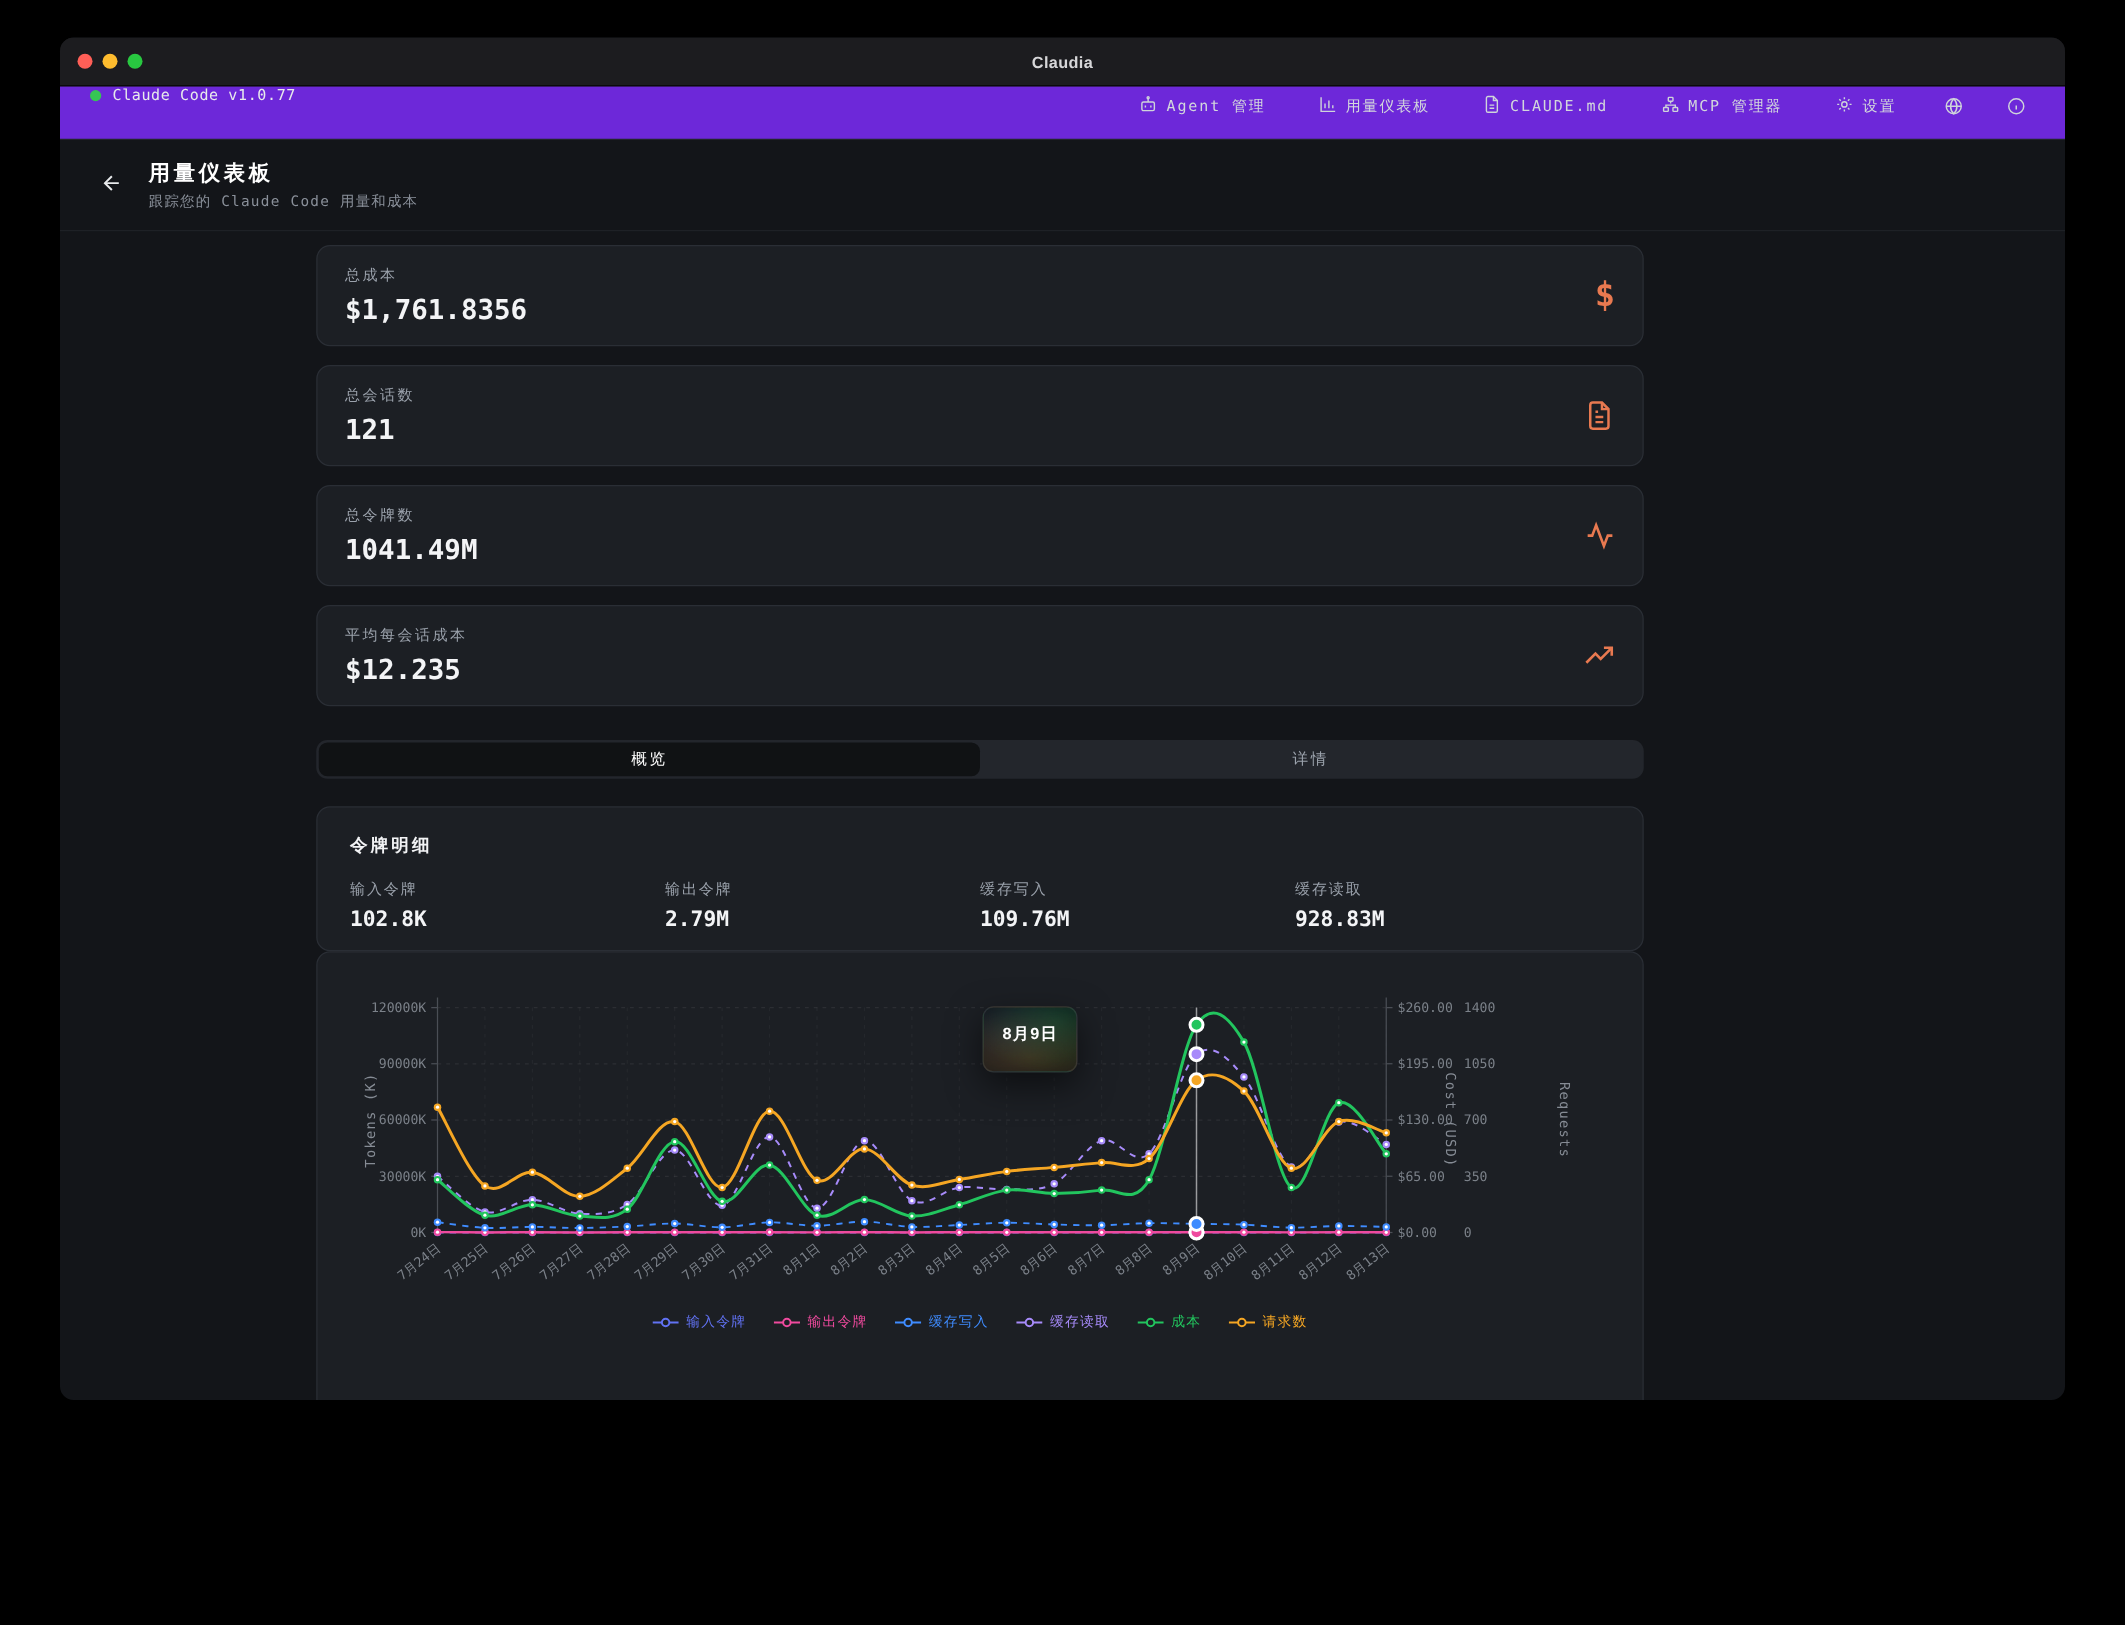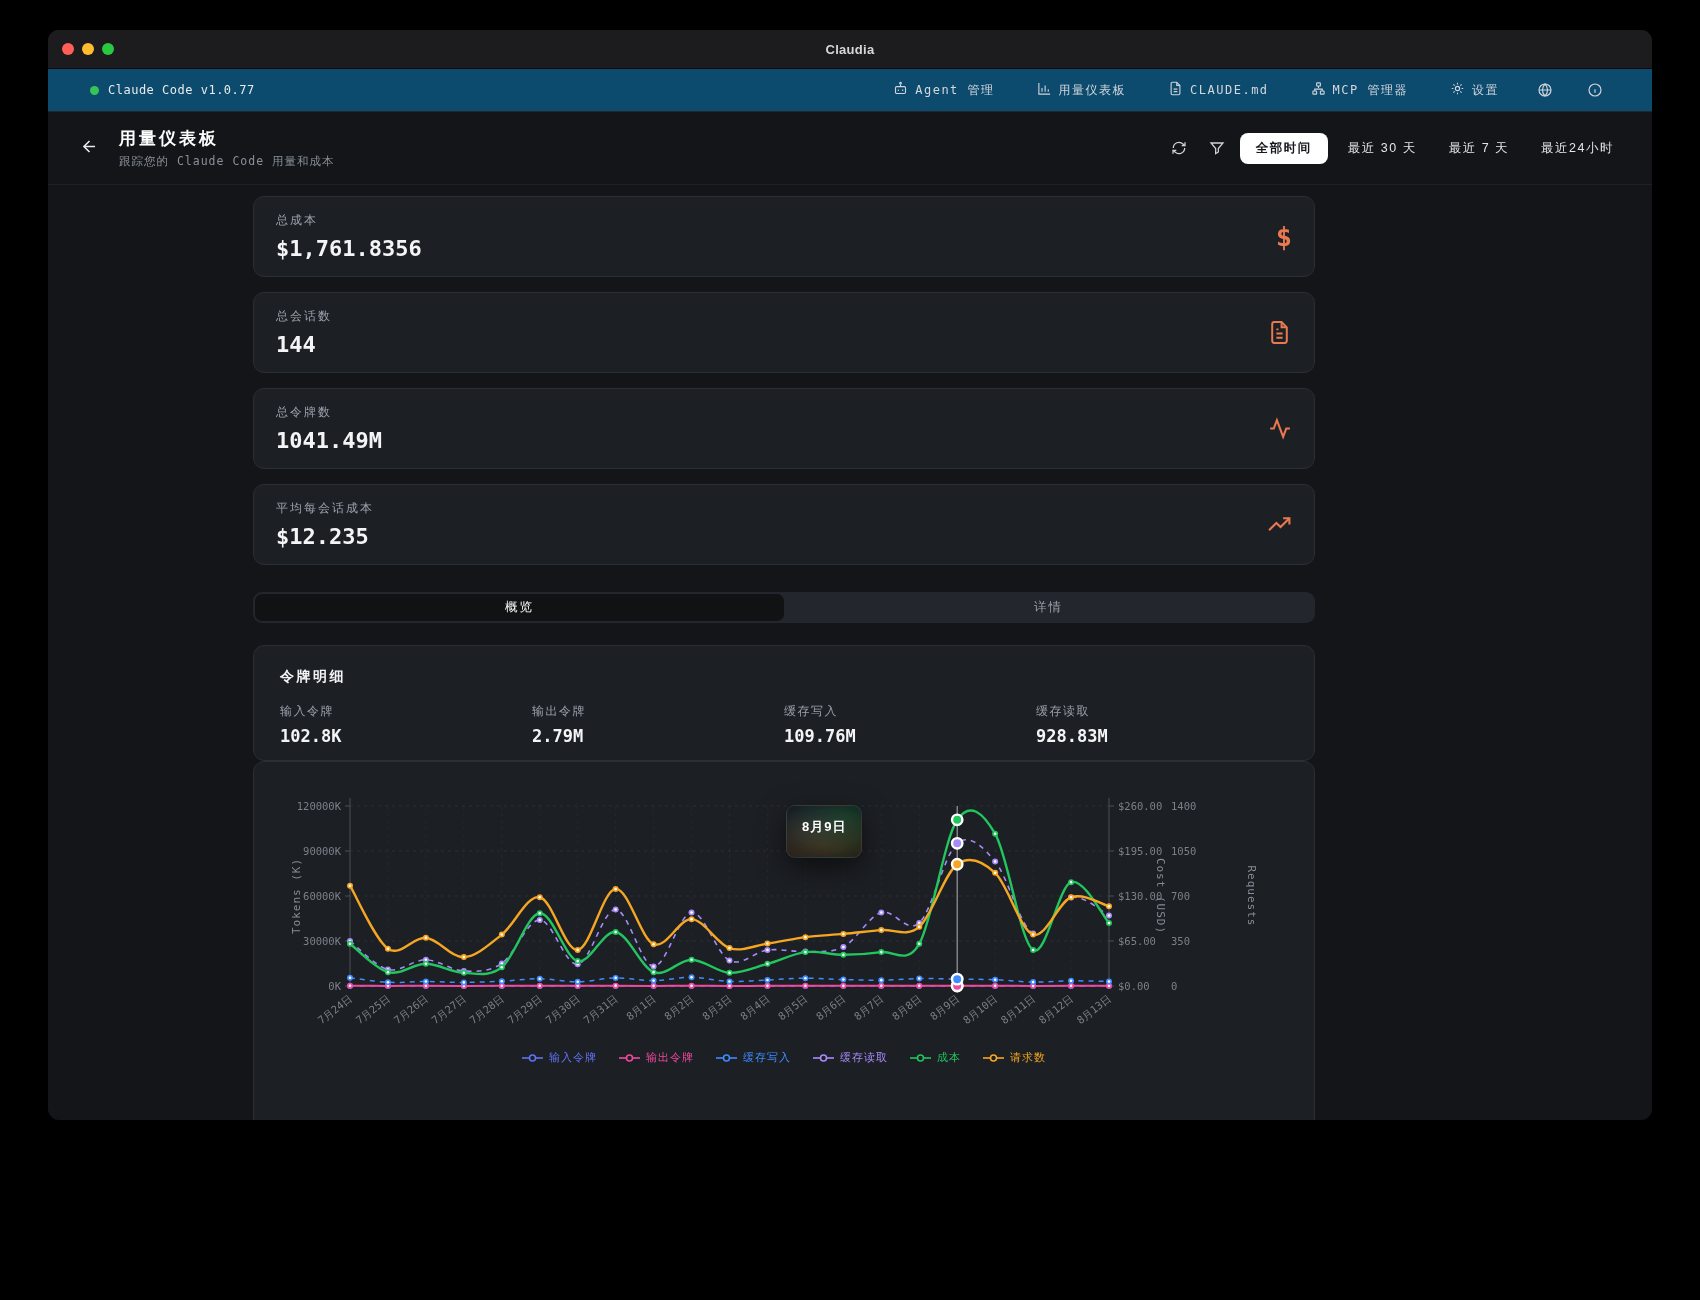--- a/index.html
+++ b/index.html
@@ -14,22 +14,22 @@
     box-shadow:0 20px 60px rgba(0,0,0,.7);
   }
   
   .titlebar{height:38px;background:#1c1c1f;border-bottom:1px solid #0a0a0b;position:relative;
     display:flex;align-items:center;justify-content:center;}
   .traffic{position:absolute;left:14px;top:0;height:38px;display:flex;align-items:center;gap:8px;}
   .tl{width:12px;height:12px;border-radius:50%;display:inline-block;cursor:pointer;}
   .tl.red{background:var(--tl-red);} .tl.yellow{background:var(--tl-yellow);} .tl.green{background:var(--tl-green);}
   .wtitle{font-size:13px;font-weight:bold;color:#d7d7d9;letter-spacing:.3px;}
   
-  .navbar{height:42px;background:#0c4a6e;border-bottom:1px solid #23262c;
-    display:flex;align-items:center;padding:0 42px;}
+  .navbar{height:42px;background:#6d28d9;border-bottom:1px solid #23262c;
+    display:flex;align-items:flex-start;padding:0 24px;}
   .status{display:flex;align-items:center;gap:9px;
     font:12px "DejaVu Sans Mono",monospace;color:#e8eaec;letter-spacing:.5px;}
   .dot{width:9px;height:9px;border-radius:50%;background:var(--status-green);}
   .nav-items{margin-left:auto;display:flex;align-items:center;gap:20px;}
   .nav-item{display:flex;align-items:center;gap:7px;background:none;border:0;cursor:pointer;
     color:#d3d7dc;font:12px "DejaVu Sans Mono",monospace;letter-spacing:1.5px;
     padding:7px 11px;border-radius:7px;}
   .nav-item svg{width:15px;height:15px;stroke:#cfd4da;}
   .icon-btn{background:none;border:0;cursor:pointer;padding:7px;border-radius:7px;display:flex;}
   .icon-btn svg{width:16px;height:16px;stroke:#cfd4da;}
@@ -171,57 +171,38 @@
     <button class="back-btn">
       <span><svg viewBox="0 0 24 24" fill="none" stroke-width="2" width="19" height="19" style="stroke:#e8eaec">
             <path d="M19 12H5"></path>
             <path d="M12 19l-7-7 7-7"></path>
           </svg></span>
     </button>
     <div class="ht">
       <div class="page-title">用量仪表板</div>
       <div class="page-subtitle">跟踪您的 Claude Code 用量和成本</div>
     </div>
-    <div class="header-controls">
-      <button class="icon-btn">
-        <svg viewBox="0 0 24 24" fill="none" stroke-width="1.9" style="stroke:#cfd4da">
-            <path d="M3.5 12a8.5 8.5 0 0 1 14.6-5.9L21 8.5"></path>
-            <path d="M21 3.5v5h-5"></path>
-            <path d="M20.5 12a8.5 8.5 0 0 1-14.6 5.9L3 15.5"></path>
-            <path d="M3 20.5v-5h5"></path>
-          </svg>
-      </button>
-      <button class="icon-btn">
-        <svg viewBox="0 0 24 24" fill="none" stroke-width="1.9" style="stroke:#cfd4da">
-            <path d="M3 4.5h18l-7 8.2v5.3l-4 2.5v-7.8z"></path>
-          </svg>
-      </button>
-      <button class="range-btn selected">全部时间</button>
-      <button class="range-btn">最近 30 天</button>
-      <button class="range-btn">最近 7 天</button>
-      <button class="range-btn">最近24小时</button>
-    </div>
   </div>
 
   <div class="content">
 
     <div class="stats-row">
       <div class="card stat-card">
         <div>
           <div class="stat-label">总成本</div>
           <div class="stat-value">$1,761.8356</div>
         </div>
         <div class="stat-icon">
             <span class="dollar">$</span>
           </div>
       </div>
       <div class="card stat-card">
         <div>
           <div class="stat-label">总会话数</div>
-          <div class="stat-value">144</div>
+          <div class="stat-value">121</div>
         </div>
         <div class="stat-icon">
           <svg viewBox="0 0 24 24" fill="none" stroke-width="1.9">
               <path d="M14 2H7a2 2 0 0 0-2 2v16a2 2 0 0 0 2 2h10a2 2 0 0 0 2-2V7z"></path>
               <path d="M14 2v5h5"></path>
               <path d="M9 13h6M9 17h6M9 9h2"></path>
             </svg>
         </div>
       </div>
       <div class="card stat-card">

